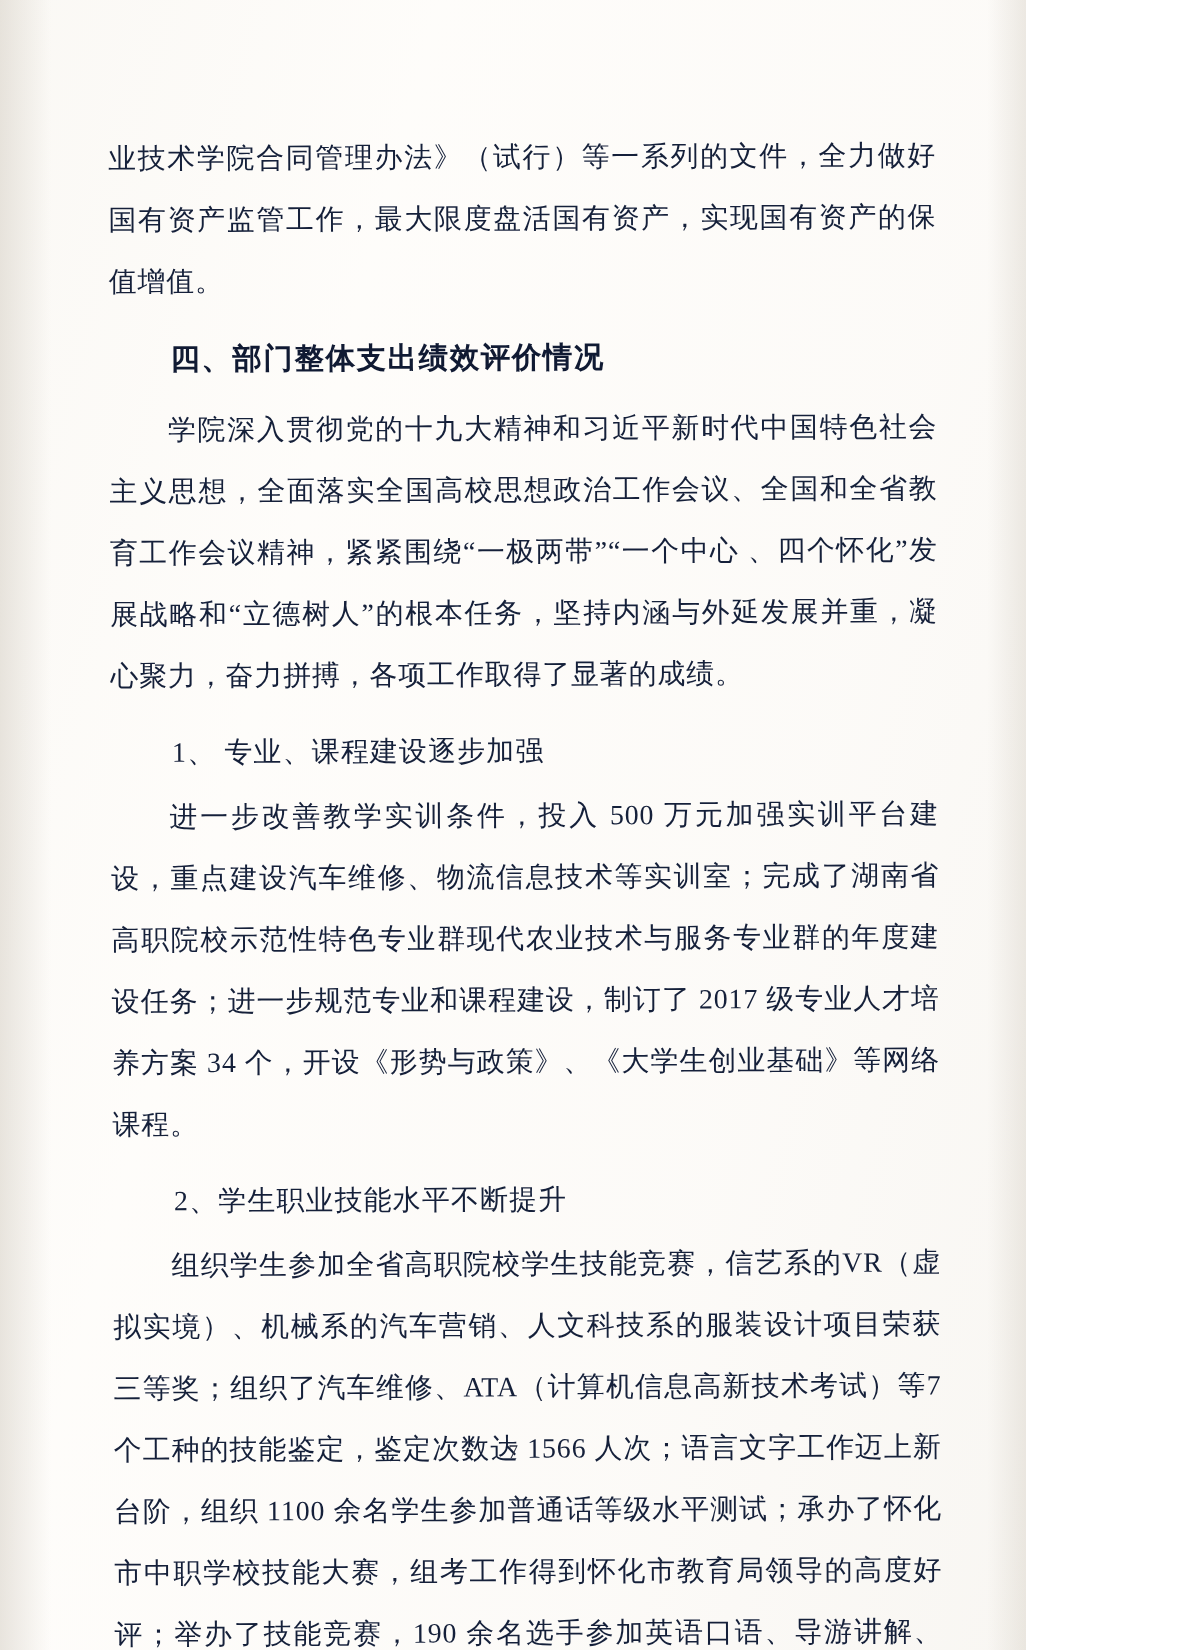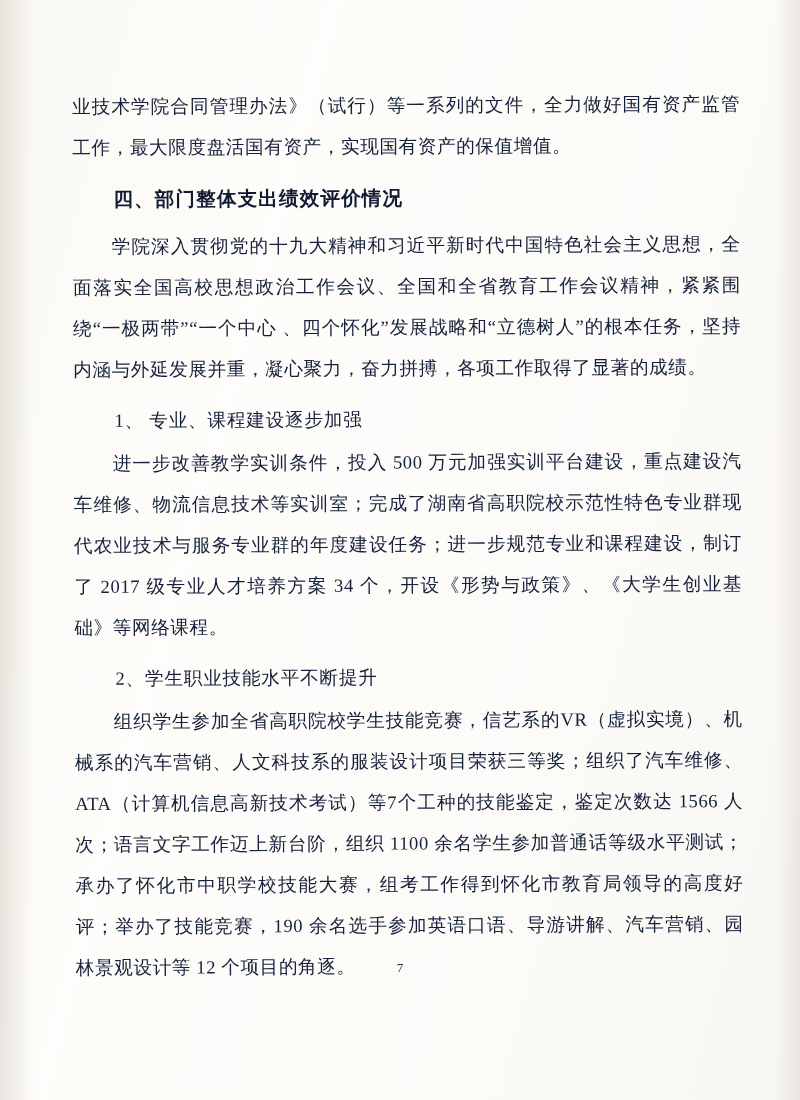--- a/index.html
+++ b/index.html
@@ -8,21 +8,21 @@
   }
   body {
     width: 800px;
     height: 1100px;
     background: #ffffff;
     font-family: "Liberation Serif", serif;
     overflow: hidden;
   }
   .page {
     position: relative;
-    width: 800px;
+    width: 684px;
     height: 1100px;
     background:
       linear-gradient(105deg, rgba(250,248,244,0.9) 0%, rgba(255,253,250,0.5) 30%, rgba(252,250,247,0.8) 70%, rgba(248,246,242,0.95) 100%),
       #fdfcfa;
     box-sizing: border-box;
   }
   
   .page::before {
     content: "";
     position: absolute;

